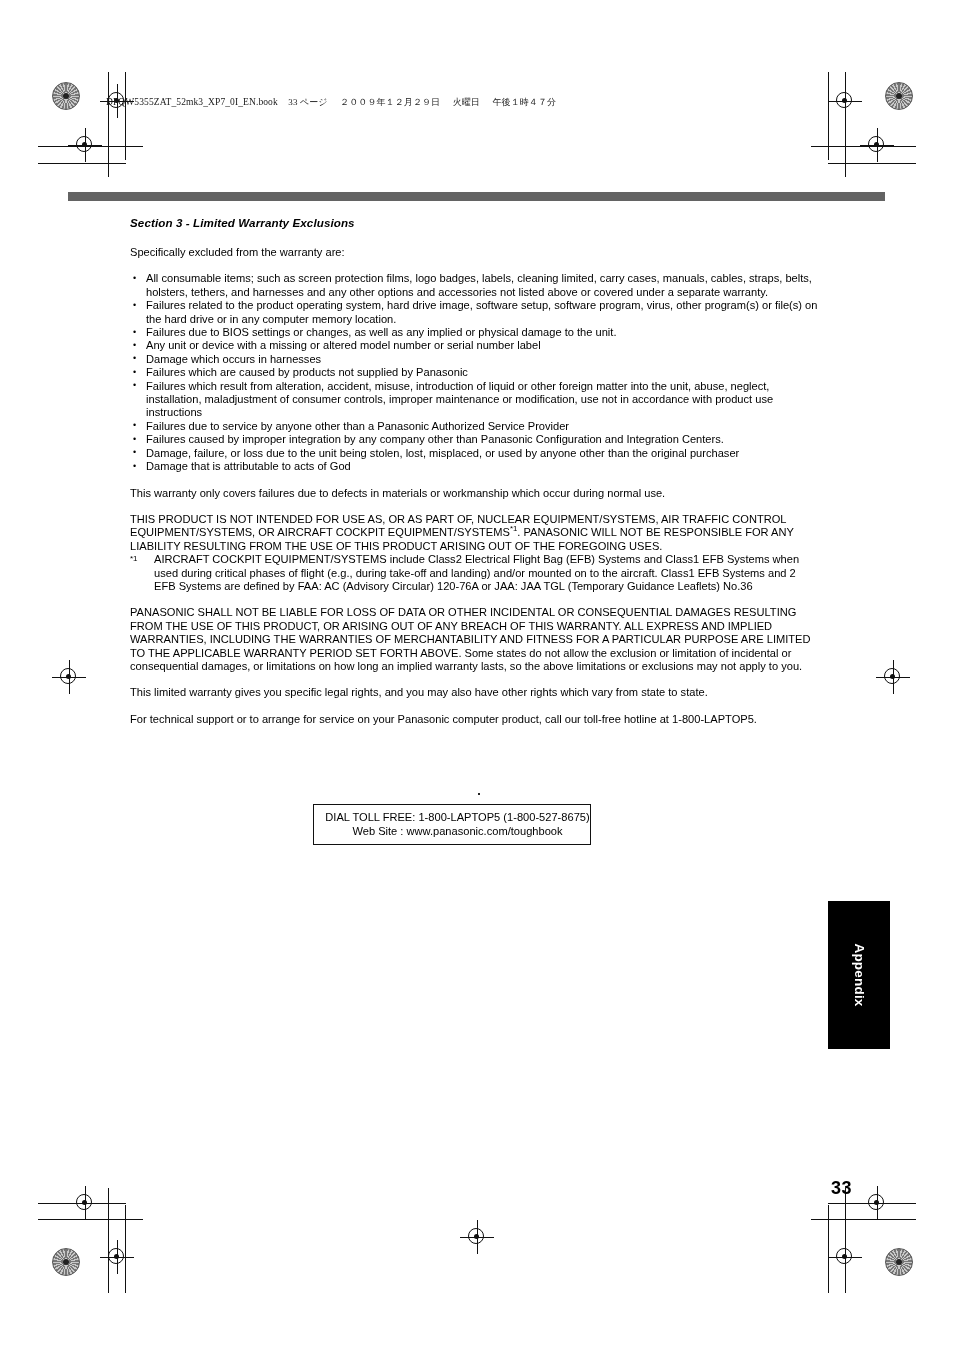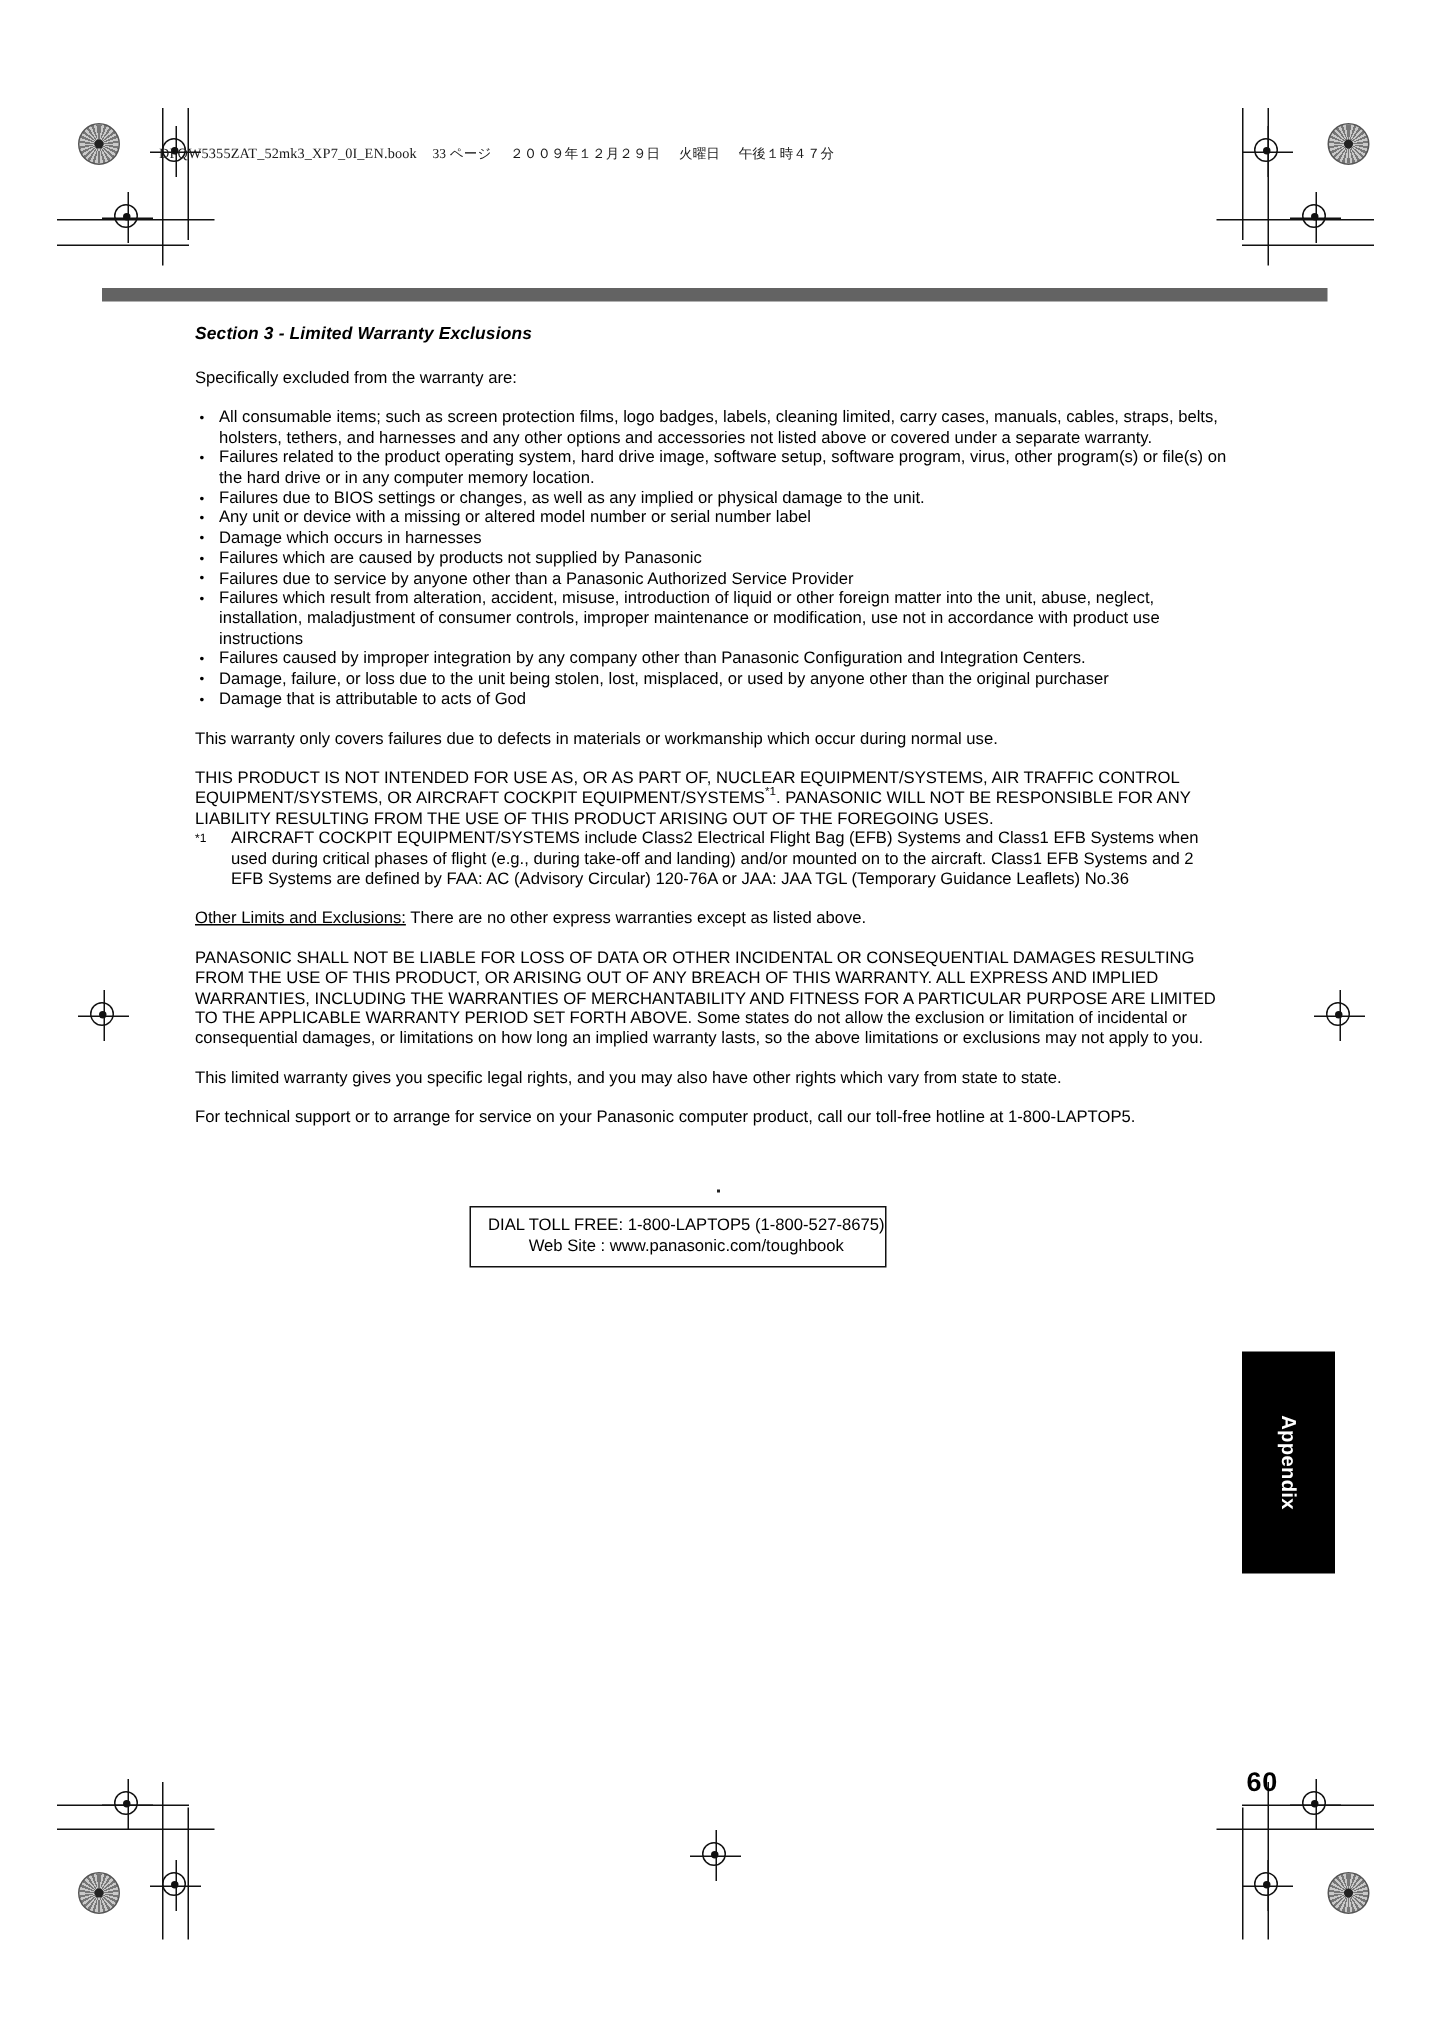--- a/index.html
+++ b/index.html
@@ -340,48 +340,47 @@
 
   <p class="body">Specifically excluded from the warranty are:</p>
 
   <ul class="excl">
     <li>All consumable items; such as screen protection films, logo badges, labels, cleaning limited, carry cases, manuals, cables, straps, belts, holsters, tethers, and harnesses and any other options and accessories not listed above or covered under a separate warranty.</li>
     <li>Failures related to the product operating system, hard drive image, software setup, software program, virus, other program(s) or file(s) on the hard drive or in any computer memory location.</li>
     <li>Failures due to BIOS settings or changes, as well as any implied or physical damage to the unit.</li>
     <li>Any unit or device with a missing or altered model number or serial number label</li>
     <li>Damage which occurs in harnesses</li>
     <li>Failures which are caused by products not supplied by Panasonic</li>
+    <li>Failures which result from alteration, accident, misuse, introduction of liquid or other foreign matter into the unit, abuse, neglect, installation, maladjustment of consumer controls, improper maintenance or modification, use not in accordance with product use instructions</li>
     <li>Failures due to service by anyone other than a Panasonic Authorized Service Provider</li>
-    <li>Failures which result from alteration, accident, misuse, introduction of liquid or other foreign matter into the unit, abuse, neglect, installation, maladjustment of consumer controls, improper maintenance or modification, use not in accordance with product use instructions</li>
     <li>Failures caused by improper integration by any company other than Panasonic Configuration and Integration Centers.</li>
     <li>Damage, failure, or loss due to the unit being stolen, lost, misplaced, or used by anyone other than the original purchaser</li>
     <li>Damage that is attributable to acts of God</li>
   </ul>
 
   <p class="body">This warranty only covers failures due to defects in materials or workmanship which occur during normal use.</p>
 
   <p class="caps"><span>THIS PRODUCT IS NOT INTENDED FOR USE AS, OR AS PART OF, NUCLEAR EQUIPMENT/SYSTEMS, AIR TRAFFIC CONTROL EQUIPMENT/SYSTEMS, OR AIRCRAFT COCKPIT EQUIPMENT/SYSTEMS</span><sup class="ref">*1</sup><span>. PANASONIC WILL NOT BE RESPONSIBLE FOR ANY LIABILITY RESULTING FROM THE USE OF THIS PRODUCT ARISING OUT OF THE FOREGOING USES.</span></p>
 
   <div class="fn">
     <span class="fn-mark">*1</span><span>AIRCRAFT COCKPIT EQUIPMENT/SYSTEMS include Class2 Electrical Flight Bag (EFB) Systems and Class1 EFB Systems when used during critical phases of flight (e.g., during take-off and landing) and/or mounted on to the aircraft. Class1 EFB Systems and 2 EFB Systems are defined by FAA: AC (Advisory Circular) 120-76A or JAA: JAA TGL (Temporary Guidance Leaflets) No.36</span>
   </div>
 
-  <p class="body"><span class="u-head">Other Limits and Exclusions:</span><span> There are no other express warranties except as listed above.</span></p>
 
   <p class="body">PANASONIC SHALL NOT BE LIABLE FOR LOSS OF DATA OR OTHER INCIDENTAL OR CONSEQUENTIAL DAMAGES RESULTING FROM THE USE OF THIS PRODUCT, OR ARISING OUT OF ANY BREACH OF THIS WARRANTY. ALL EXPRESS AND IMPLIED WARRANTIES, INCLUDING THE WARRANTIES OF MERCHANTABILITY AND FITNESS FOR A PARTICULAR PURPOSE ARE LIMITED TO THE APPLICABLE WARRANTY PERIOD SET FORTH ABOVE. Some states do not allow the exclusion or limitation of incidental or consequential damages, or limitations on how long an implied warranty lasts, so the above limitations or exclusions may not apply to you.</p>
 
   <p class="body">This limited warranty gives you specific legal rights, and you may also have other rights which vary from state to state.</p>
 
   <p class="body">For technical support or to arrange for service on your Panasonic computer product, call our toll-free hotline at 1-800-LAPTOP5.</p>
 
 </div>
 
 <div class="tollfree-dot"></div>
 <div class="tollfree-box">
   <div>DIAL TOLL FREE: 1-800-LAPTOP5 (1-800-527-8675)</div>
   <div>Web Site : www.panasonic.com/toughbook</div>
 </div>
 
 <div class="appendix-tab">
   <span>Appendix</span>
 </div>
 
-<div class="page-number">60</div>
+<div class="page-number">33</div>
 
 </body></html>

